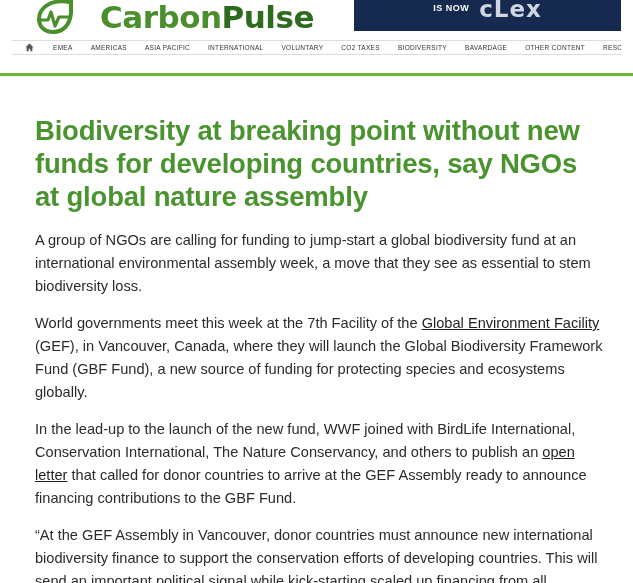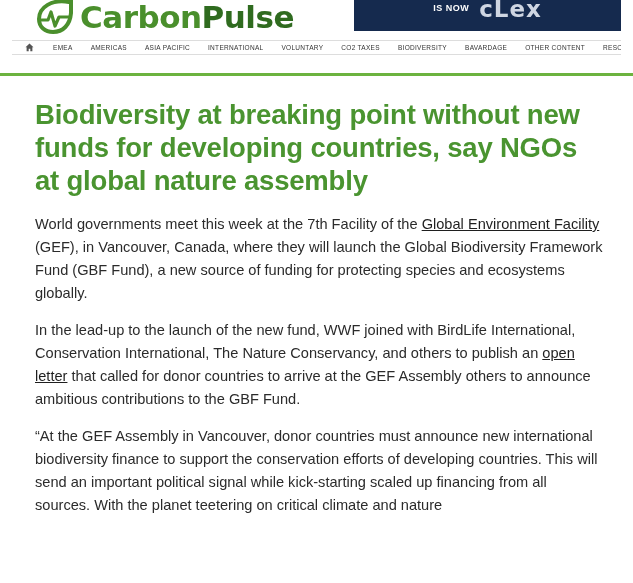--- a/index.html
+++ b/index.html
@@ -35,20 +35,21 @@
     align-items: flex-start;
     padding: 0 12px;
     overflow: hidden;
   }
   .logo-block {
     display: flex;
     align-items: center;
     height: 34px;
     margin-left: 24px;
     overflow: hidden;
+    gap: 20px;
   }
   .logo-mark {
     width: 38px;
     height: 34px;
     position: relative;
     flex: 0 0 auto;
     margin-right: 6px;
   }
   .logo-mark svg { display: block; }
   .logo-word {
@@ -128,21 +129,21 @@
     padding: 0 9px;
     line-height: 13px;
     text-decoration: none;
   }
 
   
   .article {
     padding: 22px 30px 0 35px;
   }
   h1.headline {
-    margin: 0 0 16px 0;
+    margin: 16px 0 16px 0;
     font-family: "Liberation Sans", sans-serif;
     font-size: 27.5px;
     line-height: 33px;
     font-weight: bold;
     color: #4a9430;
     letter-spacing: -0.2px;
   }
   p.para {
     margin: 0 0 14px 0;
     font-size: 14.6px;
@@ -196,18 +197,19 @@
       <a class="nav-item" href="#">BAVARDAGE</a>
       <a class="nav-item" href="#">OTHER CONTENT</a>
       <a class="nav-item" href="#">RESOURCES</a>
 
     </div>
   </div>
 
   <div class="article">
     <h1 class="headline">Biodiversity at breaking point without new funds for developing countries, say NGOs at global nature assembly</h1>
 
+    <p class="para"><span>A group of NGOs are calling for funding to jump-start a global biodiversity fund at an international environmental assembly week, a move that they see as essential to stem biodiversity loss.</span></p>
     <p class="para"><span>World governments meet this week at the 7th Facility of the </span><a class="inline-link" href="#">Global Environment Facility</a><span> (GEF), in Vancouver, Canada, where they will launch the Global Biodiversity Framework Fund (GBF Fund), a new source of funding for protecting species and ecosystems globally.</span></p>
-    <p class="para"><span>In the lead-up to the launch of the new fund, WWF joined with BirdLife International, Conservation International, The Nature Conservancy, and others to publish an </span><a class="inline-link" href="#">open letter</a><span> that called for donor countries to arrive at the GEF Assembly others to announce ambitious contributions to the GBF Fund.</span></p>
+    <p class="para"><span>In the lead-up to the launch of the new fund, WWF joined with BirdLife International, Conservation International, The Nature Conservancy, and others to publish an </span><a class="inline-link" href="#">open letter</a><span> that called for donor countries to arrive at the GEF Assembly ready to announce financing contributions to the GBF Fund.</span></p>
     <p class="para"><span>“At the GEF Assembly in Vancouver, donor countries must announce new international biodiversity finance to support the conservation efforts of developing countries. This will send an important political signal while kick-starting scaled up financing from all sources. With the planet teetering on critical climate and nature</span></p>
   </div>
 
 </div>
 
 </body></html>

